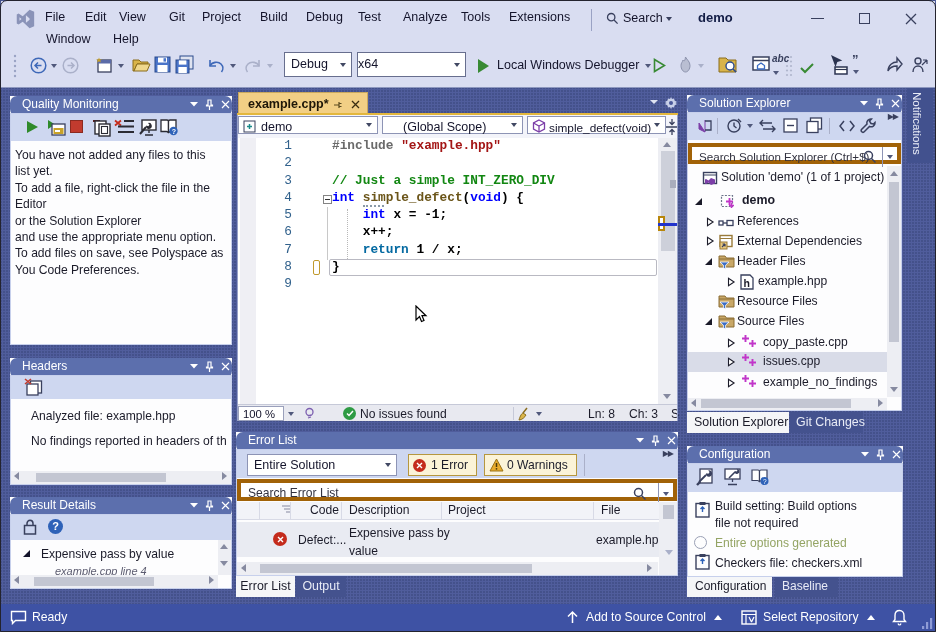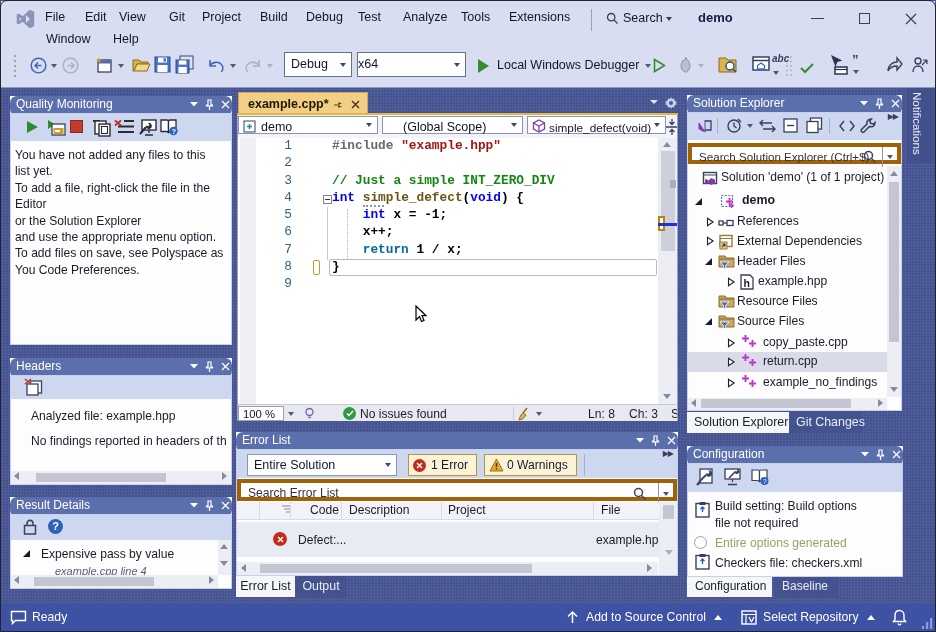--- a/index.html
+++ b/index.html
@@ -7,21 +7,21 @@
 body { font-family:"Liberation Sans",sans-serif; position:relative; background:#505D9C; background-image:radial-gradient(circle at 1px 1px, rgba(28,38,78,.22) 1px, transparent 0); background-size:3px 3px; }
 .abs { position:absolute; }
 .win { position:absolute; left:0; top:0; width:936px; height:632px; border:1.5px solid #23232e; border-radius:7px 7px 0 0; z-index:99; pointer-events:none; }
 .titlebar { position:absolute; left:1px; top:1px; width:934px; height:45px; background:#D9DDF1; }
 .menu1 span, .menu2 span { position:absolute; font-size:12.5px; color:#14142b; }
 .toolbar { position:absolute; left:1px; top:46px; width:934px; height:42px; background:#D9DDF1; border-bottom:1px solid #8d97bf; }
 .combo { position:absolute; background:#fff; border:1px solid #676e8e; font-size:12.5px; color:#14142b; }
 .combo .cv { position:absolute; right:5px; top:50%; margin-top:-2px; width:0; height:0; border-left:3.5px solid transparent; border-right:3.5px solid transparent; border-top:4px solid #414863; }
 .tsep { position:absolute; top:54px; width:1px; height:20px; background:#A7AECB; }
 .tw { position:absolute; background:#FDFDFE; }
-.twt { position:absolute; left:0; top:0; right:0; height:20px; background:#5C6FAD; color:#fff; font-size:12px; line-height:17px; padding-left:6px; white-space:nowrap;border-radius:7px; }
+.twt { position:absolute; left:0; top:0; right:0; height:20px; background:#5C6FAD; color:#fff; font-size:12px; line-height:17px; padding-left:12px; white-space:nowrap;border-radius:7px; }
 .twbar { position:absolute; left:0; top:17px; right:0; background:#CED7F0; }
 .ticons { position:absolute; top:0; right:2px; height:17px; display:flex; gap:7px; align-items:center; }
 .txt { color:#1b1b29; font-size:12.1px; }
 .gray { color:#5c5c70;font-style:italic; }
 .seltab { position:absolute; background:#F5F6F8; color:#1b1b29; font-size:12px; }
 .bluetab { position:absolute; background:#44528E; color:#E8EBF6; font-size:12px; }
 .sb { position:absolute; background:#EDEEF3; }
 #qm::after,#hd::after,#rd::after,#el::after,#se::after,#cfg::after { content:""; position:absolute; left:0; right:0; top:17px; bottom:0; border:1.5px solid #C7D0EC; pointer-events:none; }
 #edit::after { content:""; position:absolute; inset:0; border-left:1.5px solid #97A1C8; border-right:1.5px solid #97A1C8; pointer-events:none; }
 .sbthumb { position:absolute; background:#C3C6D2; }
@@ -453,20 +453,21 @@
     <div class="abs" style="left:204px;top:0;width:1px;height:18px;background:#d8dae6"></div>
     <div class="abs" style="left:356px;top:0;width:1px;height:18px;background:#d8dae6"></div>
   </div>
 
   <div class="abs" style="left:1px;top:90px;right:19px;height:35px;background:#E9EBF2">
     <circle class="abs" style="left:36px;top:10px;width:14px;height:14px;background:#C42B1C;border-radius:50%"></circle>
     <svg class="abs" style="left:39.5px;top:13.5px" width="7" height="7" viewBox="0 0 7 7">
         <path d="M1 1l5 5M6 1L1 6" stroke="#fff" stroke-width="1.4"></path>
       </svg>
     <span class="abs txt" style="left:61px;top:11px">Defect:...</span>
+    <span class="abs txt" style="left:112px;top:3px;line-height:17.5px">Expensive pass by<br>value</span>
     <span class="abs txt" style="left:359px;top:11px">example.hpp</span>
   </div>
 
   <div class="sb" style="right:1px;top:70px;width:18px;bottom:1px"></div>
   <div class="sbthumb" style="right:4px;top:73px;width:11px;height:14px"></div>
   <div class="tri" style="right:5px;top:118px;border-top:5px solid #aab0c9;border-left:4px solid transparent;border-right:4px solid transparent"></div>
 
   <div class="sb" style="left:1px;bottom:1px;height:13px;right:20px"></div>
   <div class="tri" style="left:5px;bottom:4px;border-right:5px solid #868aa0;border-top:4px solid transparent;border-bottom:4px solid transparent"></div>
   <div class="tri" style="right:26px;bottom:4px;border-left:5px solid #868aa0;border-top:4px solid transparent;border-bottom:4px solid transparent"></div>
@@ -607,21 +608,21 @@
       </svg>
     <span class="abs" style="left:76px;top:169px">copy_paste.cpp</span>
     <div class="abs" style="left:1px;top:186px;right:0;height:20px;background:#D9DCE8"></div>
     <svg class="abs" style="left:40px;top:191px" width="9" height="10" viewBox="0 0 9 10">
         <path d="M1.5 1.2v7.6l5.6-3.8z" fill="#fff" stroke="#1b1b29" stroke-width="1.1"></path>
       </svg>
     <svg class="abs" style="left:54px;top:187px" width="17" height="15" viewBox="0 0 17 15">
         <path d="M4.5 1v7M1 4.5h7" stroke="#C136C9" stroke-width="1.9"></path>
         <path d="M11.5 6v7M8 9.5h7" stroke="#C136C9" stroke-width="1.9"></path>
       </svg>
-    <span class="abs" style="left:76px;top:188px">return.cpp</span>
+    <span class="abs" style="left:76px;top:188px">issues.cpp</span>
     <svg class="abs" style="left:40px;top:212px" width="9" height="10" viewBox="0 0 9 10">
         <path d="M1.5 1.2v7.6l5.6-3.8z" fill="#fff" stroke="#1b1b29" stroke-width="1.1"></path>
       </svg>
     <svg class="abs" style="left:54px;top:208px" width="17" height="15" viewBox="0 0 17 15">
         <path d="M4.5 1v7M1 4.5h7" stroke="#C136C9" stroke-width="1.9"></path>
         <path d="M11.5 6v7M8 9.5h7" stroke="#C136C9" stroke-width="1.9"></path>
       </svg>
     <span class="abs" style="left:76px;top:209px">example_no_findings</span>
   </div>
 

